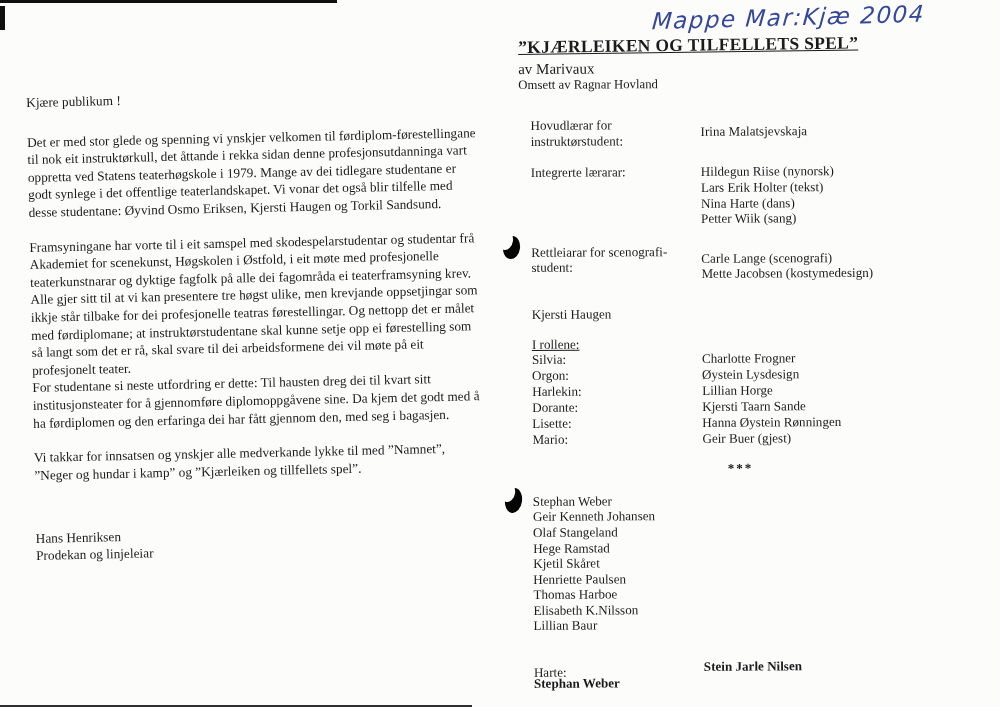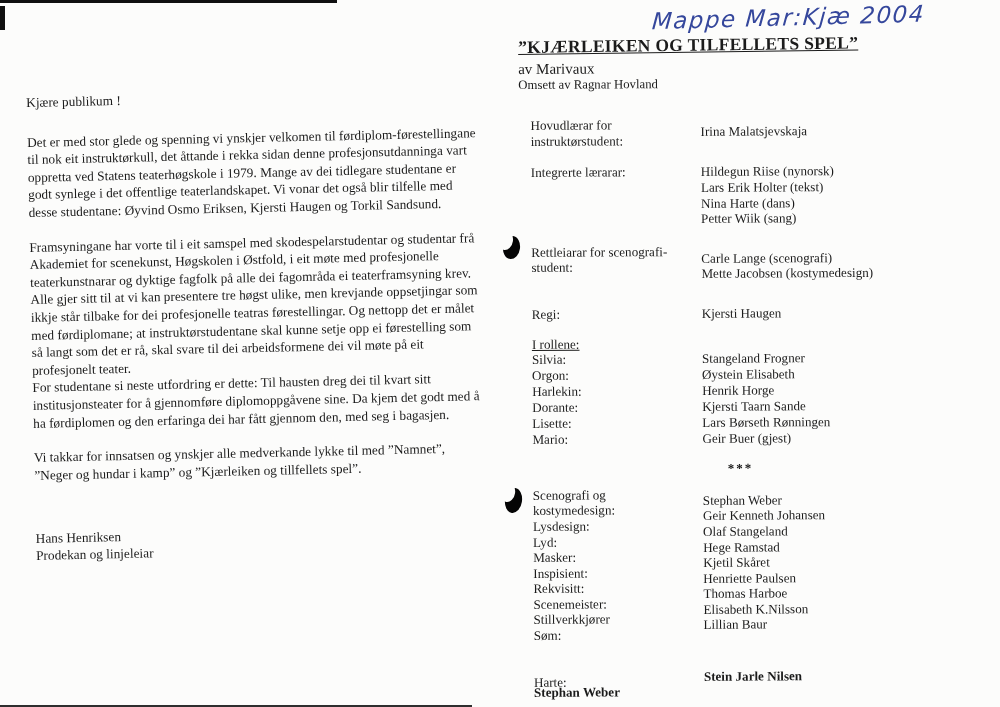--- a/index.html
+++ b/index.html
@@ -131,63 +131,52 @@
 Nina Harte (dans)
 Petter Wiik (sang)</div>
     </div>
     <div class="crow r3">
       <div class="label">Rettleiarar for scenografi-
 student:</div>
       <div class="values">Carle Lange (scenografi)
 Mette Jacobsen (kostymedesign)</div>
     </div>
     <div class="crow r4">
-      <div class="label">Regi:</div>
       <div class="values">Kjersti Haugen</div>
     </div>
 
     <div class="roles-header">I rollene:</div>
     <div class="role-row">
       <div class="label">Silvia:</div>
-      <div class="name">Stangeland Frogner</div>
+      <div class="name">Charlotte Frogner</div>
     </div>
     <div class="role-row">
       <div class="label">Orgon:</div>
-      <div class="name">Øystein Elisabeth</div>
+      <div class="name">Øystein Lysdesign</div>
     </div>
     <div class="role-row">
       <div class="label">Harlekin:</div>
-      <div class="name">Henrik Horge</div>
+      <div class="name">Lillian Horge</div>
     </div>
     <div class="role-row">
       <div class="label">Dorante:</div>
       <div class="name">Kjersti Taarn Sande</div>
     </div>
     <div class="role-row">
       <div class="label">Lisette:</div>
-      <div class="name">Lars Børseth Rønningen</div>
+      <div class="name">Hanna Øystein Rønningen</div>
     </div>
     <div class="role-row">
       <div class="label">Mario:</div>
       <div class="name">Geir Buer (gjest)</div>
     </div>
 
     <div class="stars">***</div>
 
     <div class="prod">
-      <div class="labels">Scenografi og
-kostymedesign:
-Lysdesign:
-Lyd:
-Masker:
-Inspisient:
-Rekvisitt:
-Scenemeister:
-Stillverkkjører
-Søm:</div>
       <div class="names">Stephan Weber
 Geir Kenneth Johansen
 Olaf Stangeland
 Hege Ramstad
 Kjetil Skåret
 Henriette Paulsen
 Thomas Harboe
 Elisabeth K.Nilsson
 Lillian Baur</div>
     </div>

